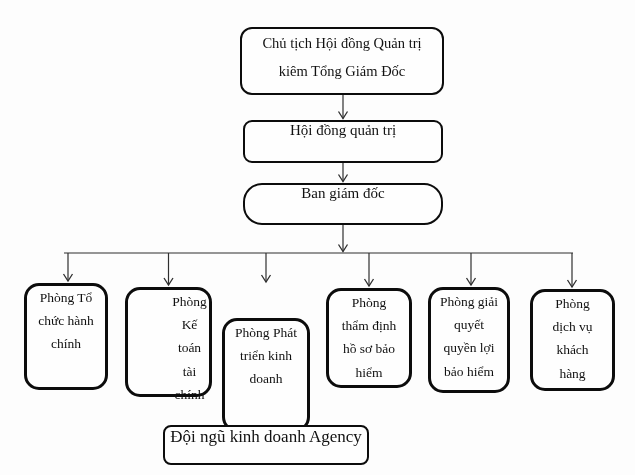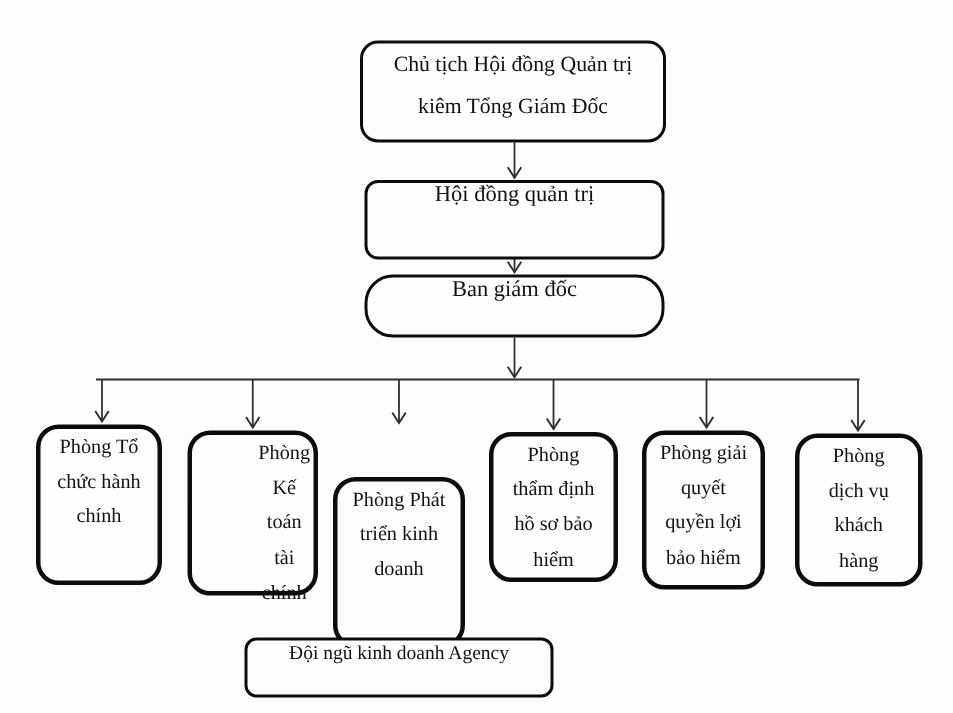--- a/index.html
+++ b/index.html
@@ -38,21 +38,21 @@
   .node span {
     white-space: pre-line;
     display: block;
   }
   .node-chairman {
     left: 240px; top: 27px; width: 204px; height: 68px;
     border-radius: 12px;
     font-size: 14.5px; line-height: 28px;
   }
   .node-board {
-    left: 243px; top: 120px; width: 200px; height: 53px;
+    left: 243px; top: 120px; width: 200px; height: 43px;
     border-radius: 9px;
     font-size: 15px;
   }
   .node-management {
     left: 243px; top: 183px; width: 200px; height: 42px;
     border-radius: 19px;
     font-size: 15px;
   }
   .dept {
     border-width: 3px;
@@ -62,21 +62,21 @@
   }
   .node-dept1 { left: 24px;  top: 283px; width: 84px; height: 107px; }
   .node-dept2 { left: 125px; top: 287px; width: 87px; height: 110px; padding-left: 42px; }
   .node-dept3 { left: 222px; top: 284px; width: 88px; height: 114px; margin-top: 34px; }
   .node-dept4 { left: 326px; top: 288px; width: 86px; height: 100px; }
   .node-dept5 { left: 428px; top: 287px; width: 82px; height: 106px; }
   .node-dept6 { left: 530px; top: 289px; width: 85px; height: 102px; }
   .node-agency {
     left: 163px; top: 425px; width: 206px; height: 40px;
     border-radius: 8px;
-    font-size: 13px;
+    font-size: 17px;
   }
 </style>
 </head>
 <body>
 
 <div class="stage">
 
   <svg class="connector-layer" width="635" height="475" viewBox="0 0 635 475" xmlns="http://www.w3.org/2000/svg">
     <defs>
       <marker id="ah" orient="auto" markerUnits="userSpaceOnUse" markerWidth="16" markerHeight="12" refX="0" refY="0" style="overflow:visible">

